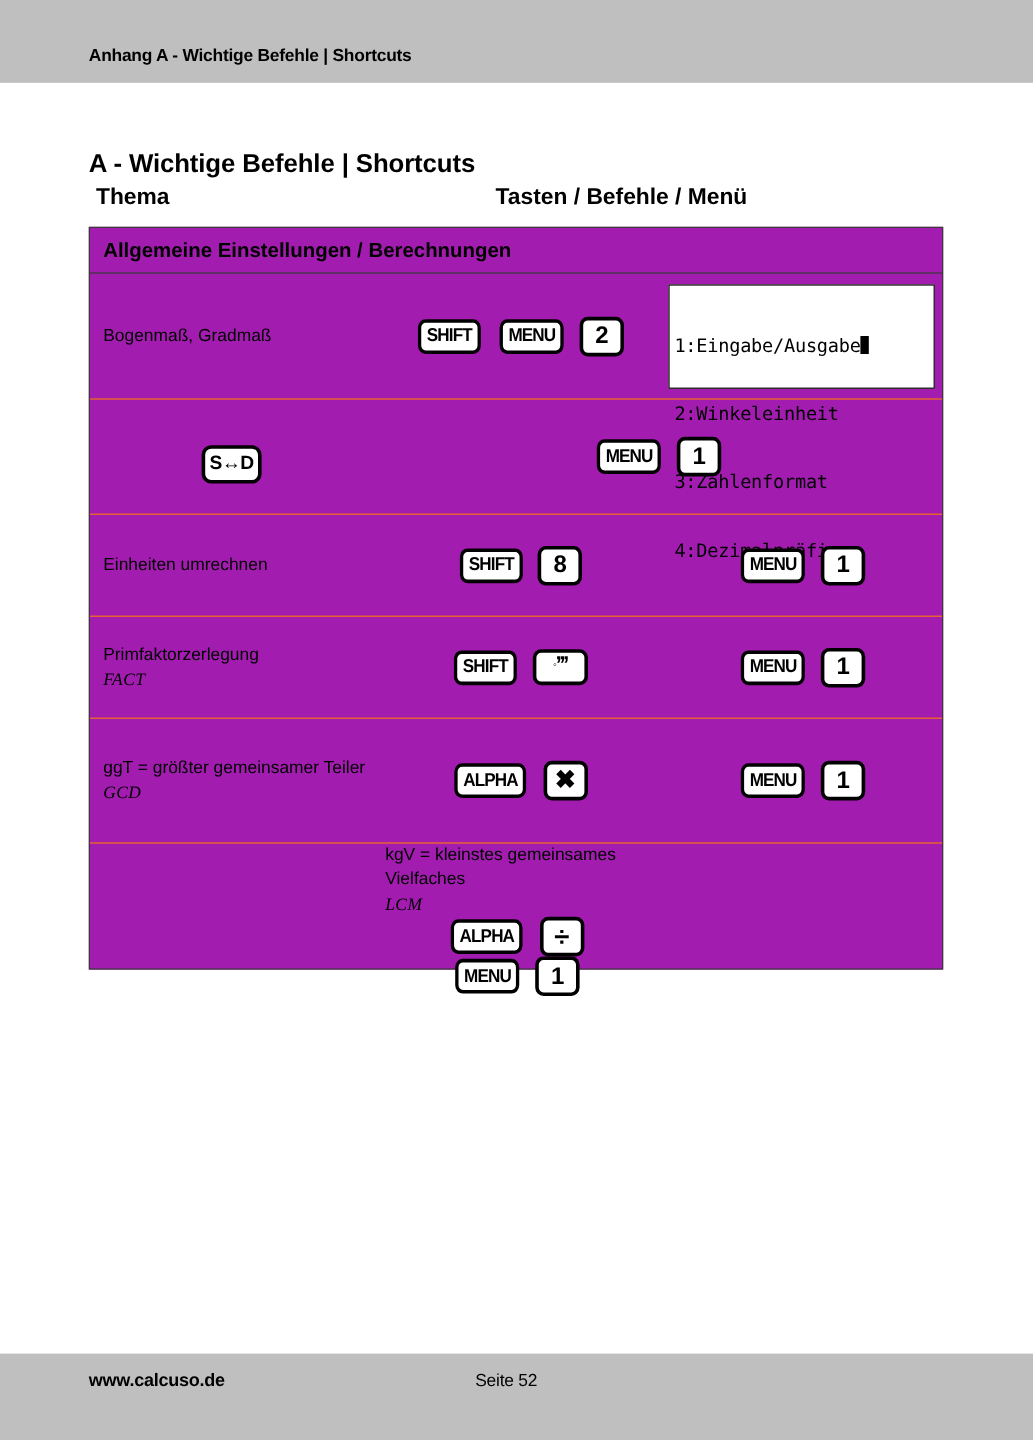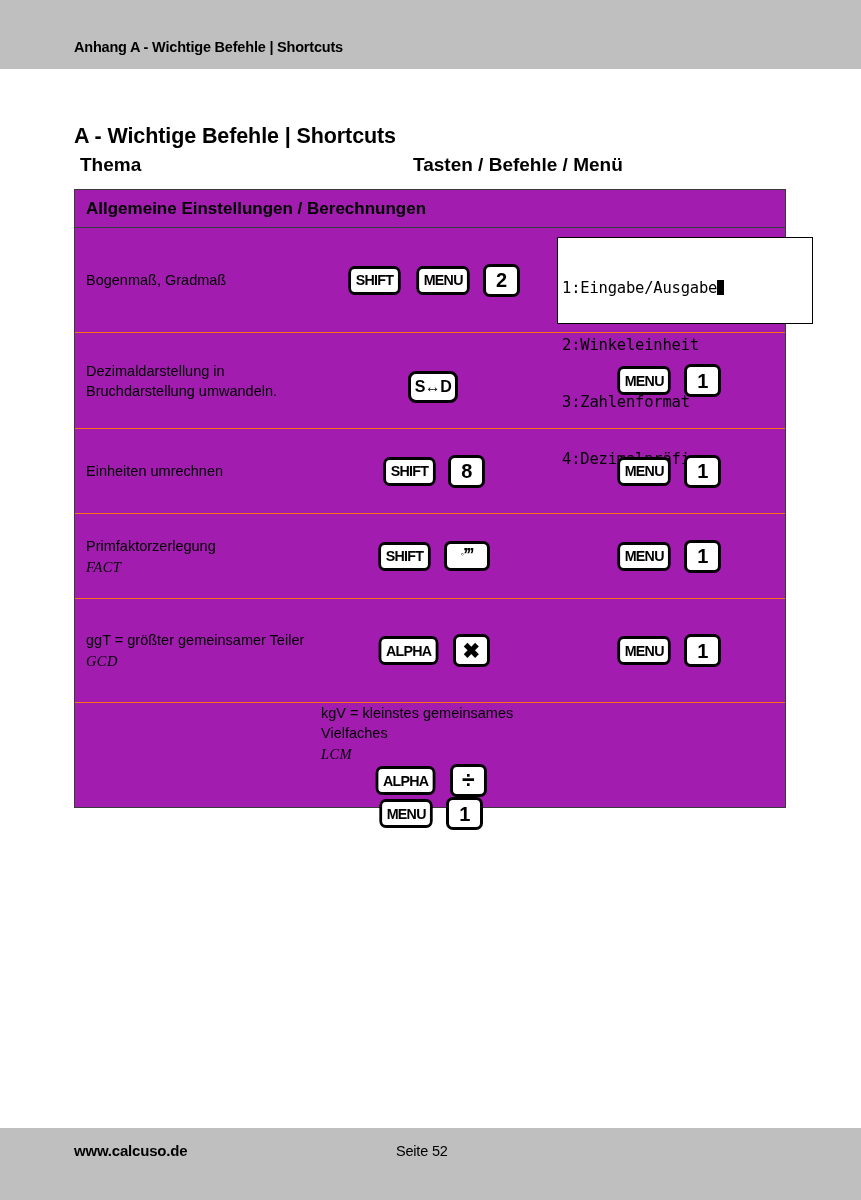--- a/index.html
+++ b/index.html
@@ -205,21 +205,21 @@
     font-family: "DejaVu Sans Mono", monospace;
     font-size: 15.5px;
     line-height: 19px;
     padding: 3px 0 3px 4px;
     white-space: pre;
     letter-spacing: -0.2px;
   }
   #lcd-settings {
     left: 482px;
     top: 9px;
-    width: 256px;
+    width: 222px;
     height: 87px;
   }
   .lcd-line { position: relative; }
   .lcd-cursor {
     display: inline-block;
     width: 7px;
     height: 15px;
     background: #000;
     vertical-align: -2px;
   }
@@ -252,23 +252,20 @@
     <div class="cell-menu"></div>
     <div class="lcd" id="lcd-settings">
       <div class="lcd-line"><span>1:Eingabe/Ausgabe</span><span class="lcd-cursor"></span></div>
       <div class="lcd-line">2:Winkeleinheit</div>
       <div class="lcd-line">3:Zahlenformat</div>
       <div class="lcd-line">4:Dezimalpräfixe</div>
     </div>
   </div>
 
   <div class="data-row" style="height:96px;">
-    <div class="cell-topic">
-      <span>Dezimaldarstellung in Bruchdarstellung umwandeln.</span>
-    </div>
     <div class="cell-keys">
       <span class="key key-sd">S↔D</span>
     </div>
     <div class="cell-menu">
       <span class="key key-wide">MENU</span>
       <span class="key key-sq">1</span>
     </div>
   </div>
 
   <div class="data-row" style="height:85px;">

